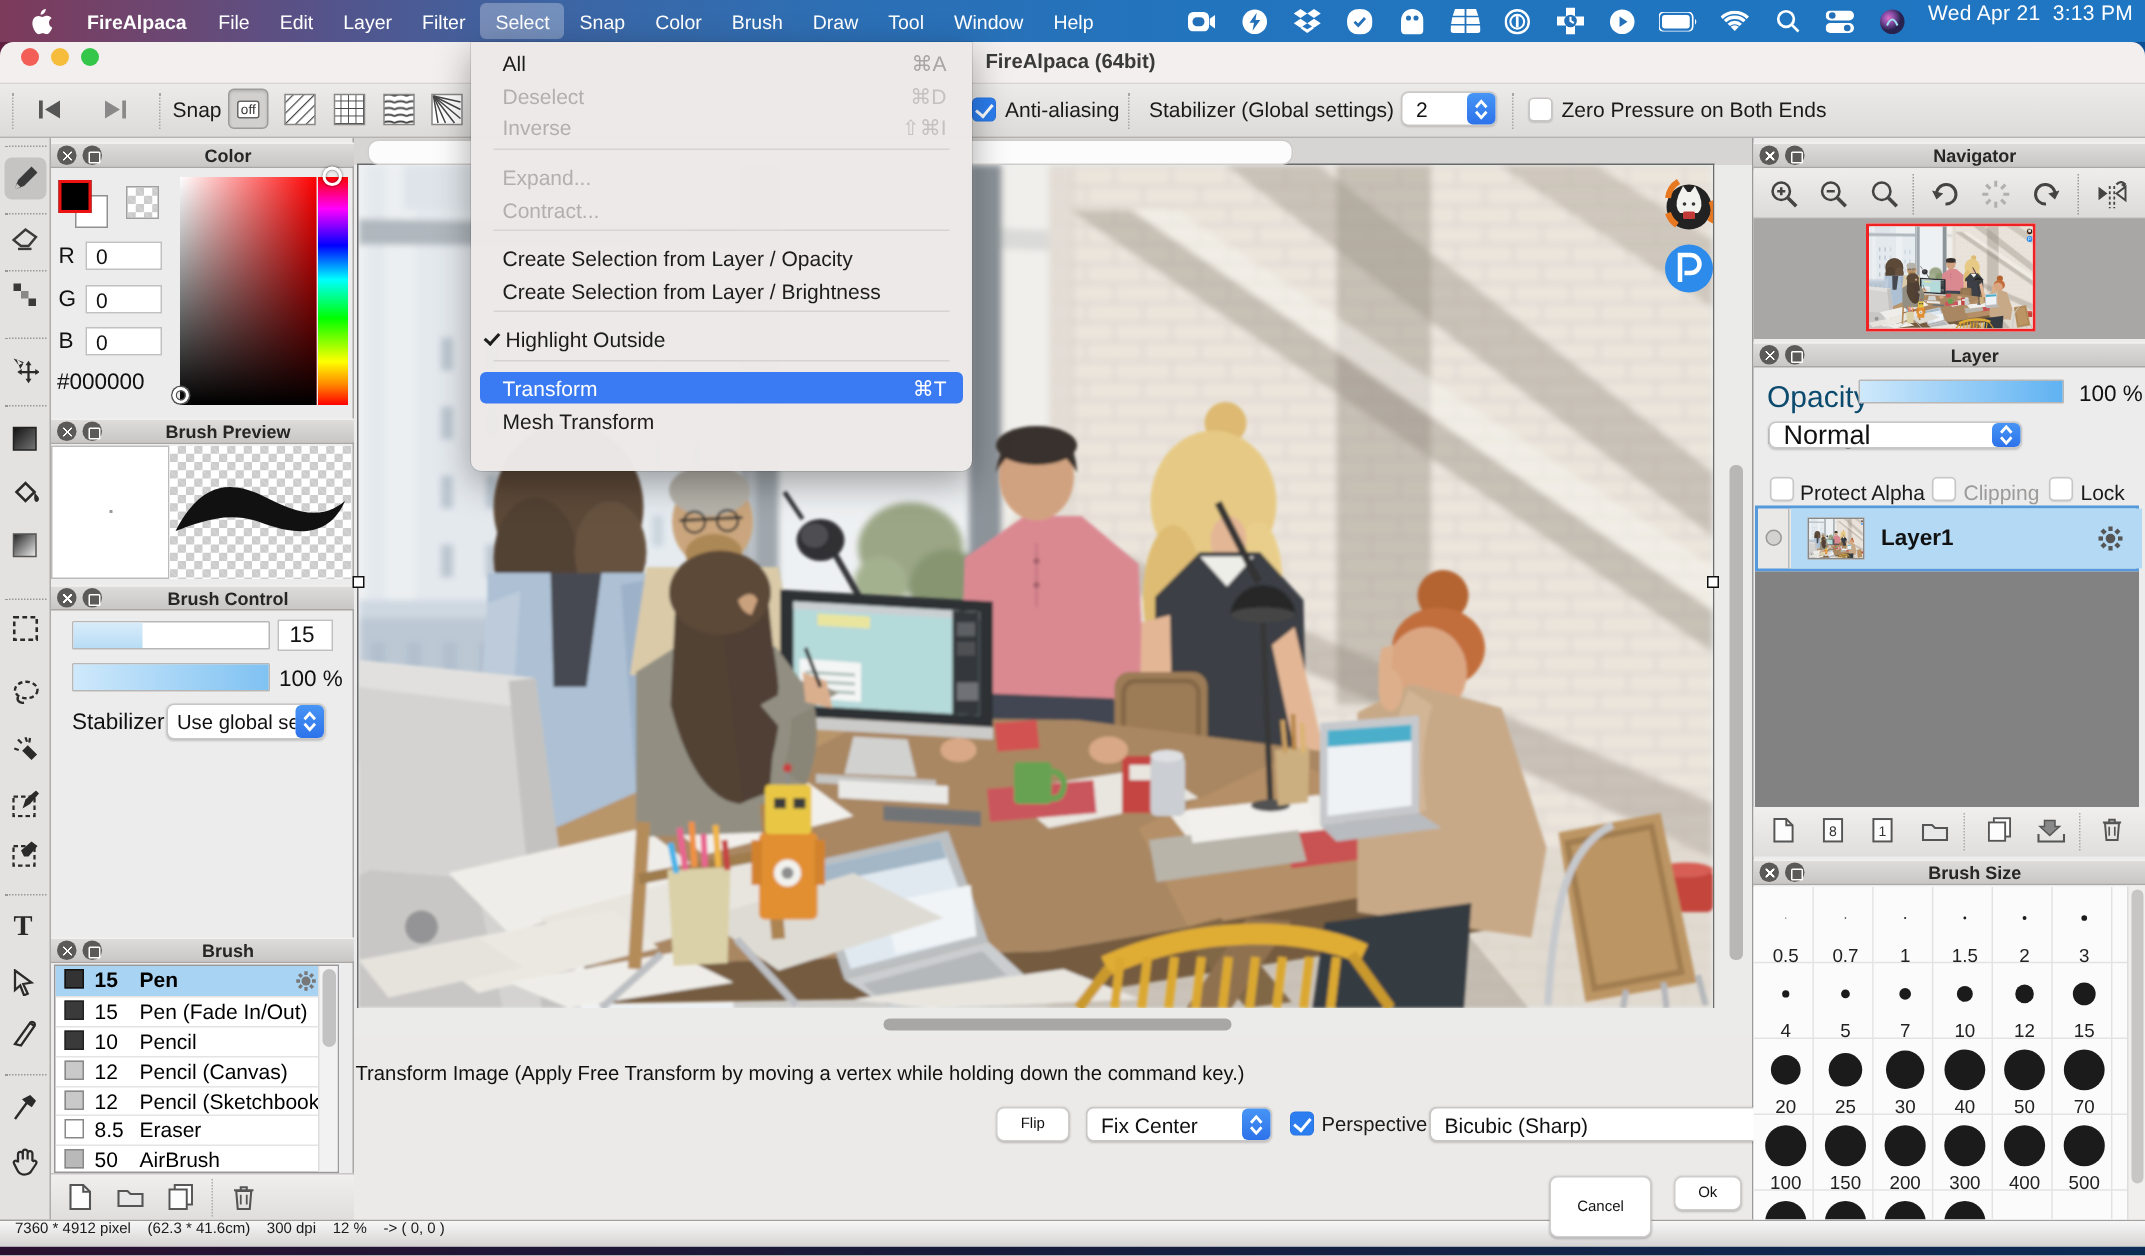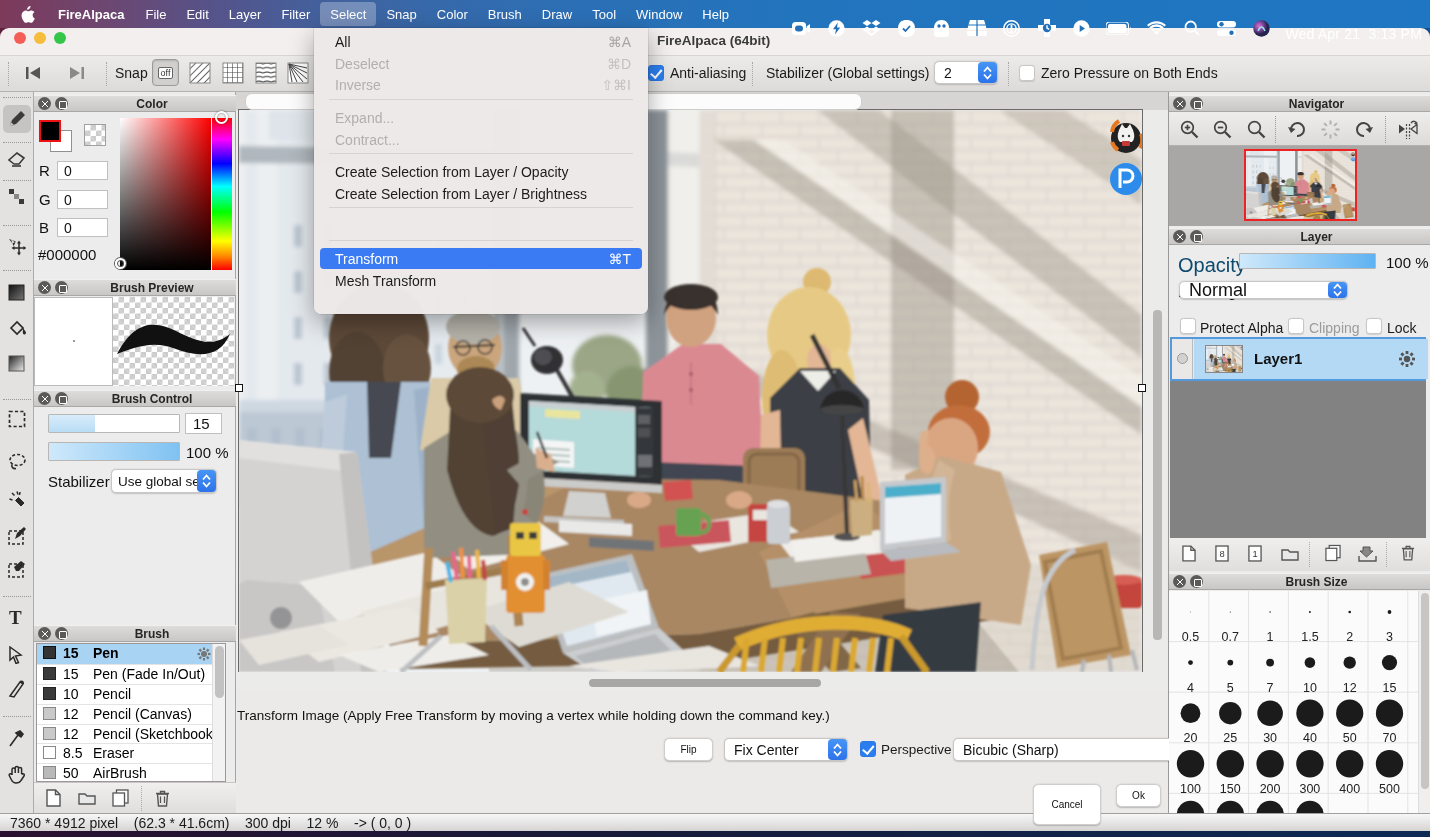--- a/index.html
+++ b/index.html
@@ -3,21 +3,21 @@
 <meta charset="utf-8">
 <style>
 *{box-sizing:border-box;margin:0;padding:0}
 html,body{width:1430px;height:837px;overflow:hidden}
 body{position:relative;font-family:"Liberation Sans",sans-serif;background:#ececec;-webkit-font-smoothing:antialiased}
 .abs{position:absolute}
 
 #menubar{left:0;top:0;width:1430px;height:28px;background:linear-gradient(90deg,#7d3a5a 0%,#6b4873 8%,#55538a 15%,#44609c 22%,#3769aa 30%,#2c6fb5 40%,#2274bd 55%,#1f76c2 100%);color:#fff;font-size:13px;display:flex;align-items:center;z-index:40}
 #menubar .mi{padding:0 11px;height:28px;display:flex;align-items:center;white-space:nowrap}
 #menubar .sel{background:rgba(255,255,255,.28);border-radius:4px;height:24px;margin:2px 0}
-#mright{position:absolute;right:8px;top:0;height:42px;display:flex;align-items:flex-end;gap:0;color:#fff}
+#mright{position:absolute;right:8px;top:0;height:42px;display:flex;align-items:flex-start;gap:0;color:#fff}
 #mright .ic{width:35px;height:28px;display:flex;align-items:center;justify-content:center}
 #mright .tm{font-size:14px;margin-left:6px;letter-spacing:.2px}
 
 #wallTop{left:0;top:28px;width:1430px;height:30px;background:linear-gradient(90deg,#5e1f3f,#343065 40%,#0f4f93);z-index:1}
 #wallBot{left:0;top:831px;width:1430px;height:6px;background:linear-gradient(90deg,#2a1030,#171b3a 45%,#0c2b55);z-index:1}
 
 #titlebar{left:0;top:28px;width:1430px;height:28px;background:#f3efee;border-radius:9px 9px 0 0;border-bottom:1px solid #d8d4d3;z-index:2}
 .tl{position:absolute;top:32px;width:12px;height:12px;border-radius:50%;z-index:5}
 #titlebar .wt{position:absolute;left:657px;top:5px;font-size:13.5px;font-weight:bold;color:#3a3a3a}
 #toolbar{left:0;top:56px;width:1430px;height:36px;background:linear-gradient(#ecebea,#dddbda);border-bottom:1px solid #b5b3b2;z-index:2}
@@ -50,21 +50,21 @@
 #toolstrip svg{position:absolute;left:8px}
 .tsel{position:absolute;left:3px;width:28px;height:28px;background:#c6c4c3;border-radius:5px}
 .hsep{position:absolute;left:3px;width:28px;border-top:1px dotted #9a9897}
 
 .slider{position:absolute;background:#fff;border:1px solid #b9b7b6;border-radius:1px}
 .slider .fill{height:100%}
 .chx{background-image:linear-gradient(45deg,#ccc 25%,transparent 25%,transparent 75%,#ccc 75%),linear-gradient(45deg,#ccc 25%,#fff 25%,#fff 75%,#ccc 75%);background-size:11px 11px;background-position:0 0,5.5px 5.5px;background-color:#fff}
 
 .sthumb{position:absolute;background:#b9b7b6;border-radius:4px}
 
-#statusbar{left:0;top:813px;width:1430px;height:18px;background:linear-gradient(#f7f7f7,#d6d4d3);border-top:1px solid #a2a09f;z-index:2;font-size:14px;color:#1a1a1a;display:flex;align-items:center}
+#statusbar{left:0;top:813px;width:1430px;height:18px;background:linear-gradient(#f7f7f7,#d6d4d3);border-top:1px solid #a2a09f;z-index:2;font-size:10px;color:#1a1a1a;display:flex;}
 
 #menu{left:314px;top:28px;width:334px;height:286px;background:rgba(236,233,232,.985);border-radius:0 0 7px 7px;box-shadow:0 8px 24px rgba(0,0,0,.35),0 0 0 .5px rgba(0,0,0,.15);z-index:50;font-size:14px;color:#1c1c1c}
 #menu .it{position:absolute;left:6px;width:322px;height:21px;display:flex;align-items:center;border-radius:4px}
 #menu .it .l{margin-left:15px}
 #menu .it .r{position:absolute;right:11px;color:#a9a5a4}
 #menu .dis{color:#b3afae}
 #menu .dis .r{color:#c5c1c0}
 #menu .hl{background:#3a7af2;color:#fff}
 #menu .hl .r{color:#fff}
 #menu .msep{position:absolute;left:15px;width:304px;border-top:1px solid #d7d3d2}
@@ -1054,20 +1054,24 @@
       <span class="l">Contract...</span>
     </div>
 <div class="msep" style="top:125px"></div>
 <div class="it" style="top:133px">
       <span class="l">Create Selection from Layer / Opacity</span>
     </div>
 <div class="it" style="top:155px">
       <span class="l">Create Selection from Layer / Brightness</span>
     </div>
 <div class="msep" style="top:179px"></div>
+<div class="it" style="top:187px">
+      <span class="chk"></span>
+      <span class="l" style="margin-left:17px">Highlight Outside</span>
+    </div>
 <div class="msep" style="top:212px"></div>
 <div class="it hl" style="top:220px">
       <span class="l">Transform</span>
       <span class="r">⌘T</span>
     </div>
 <div class="it" style="top:242px">
       <span class="l">Mesh Transform</span>
     </div>
 </div>
 

